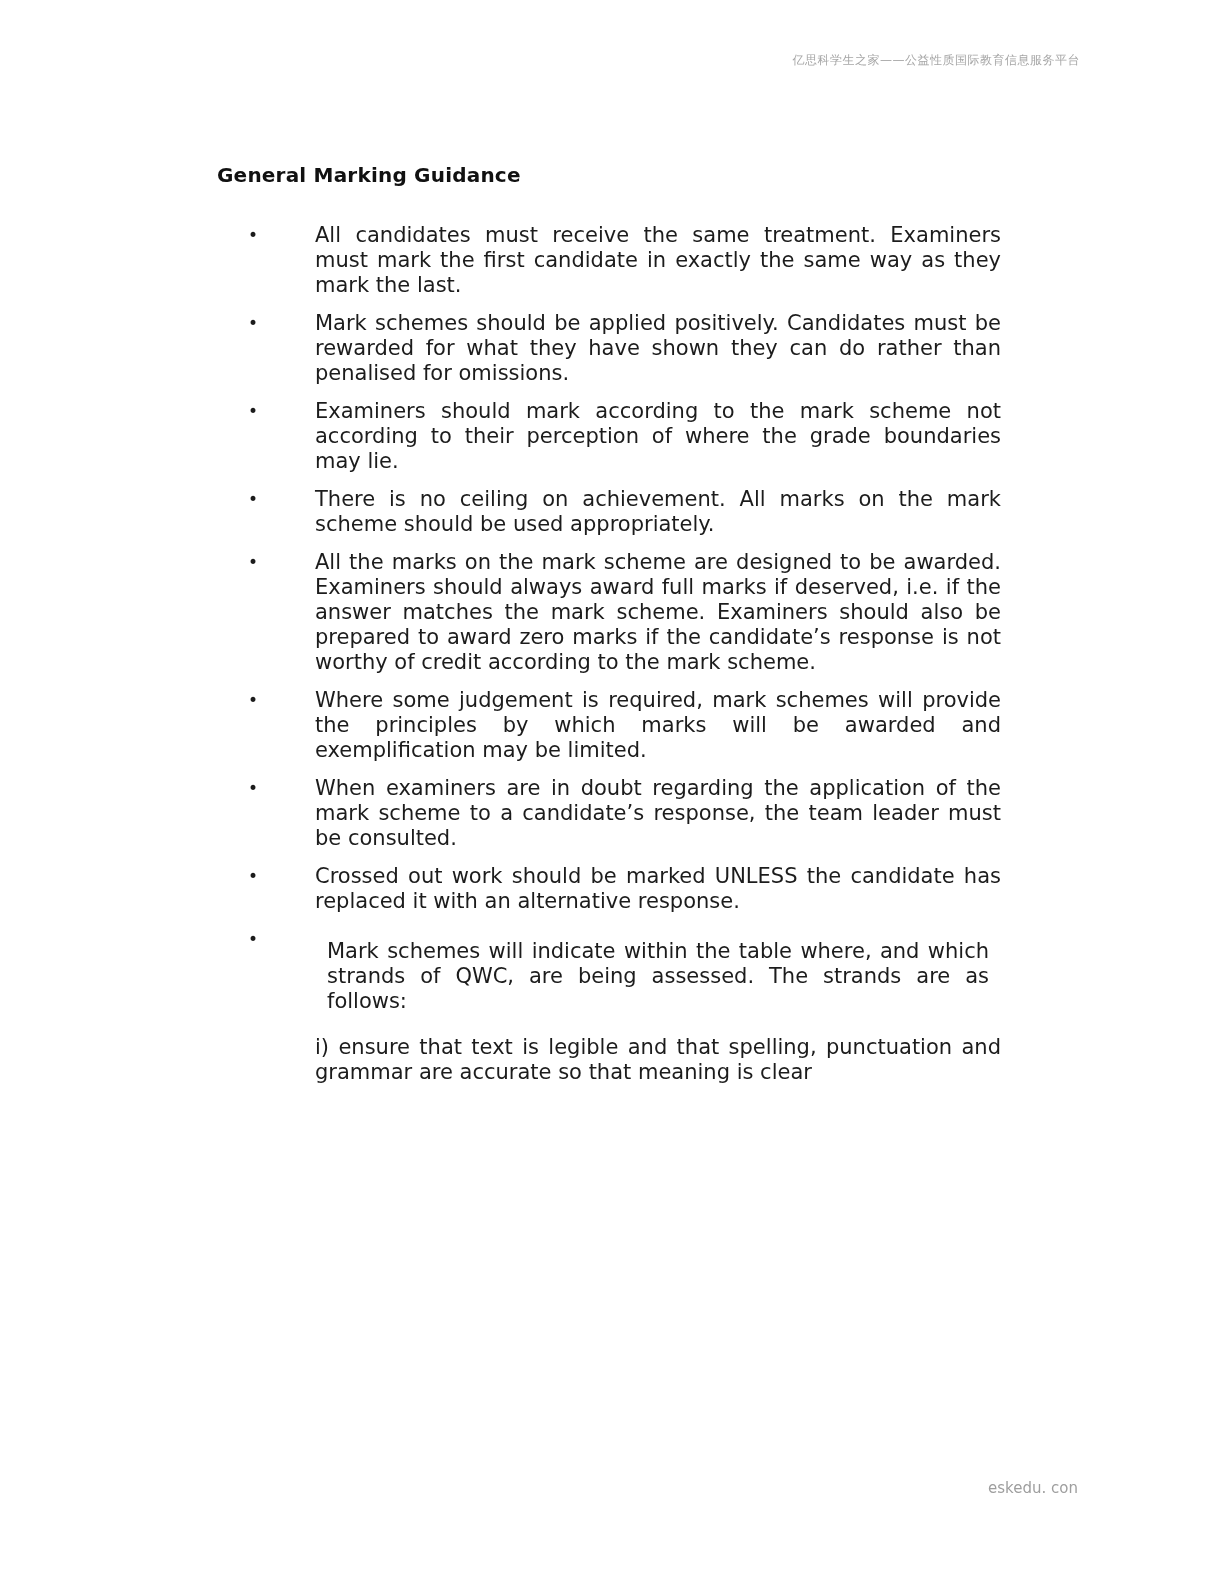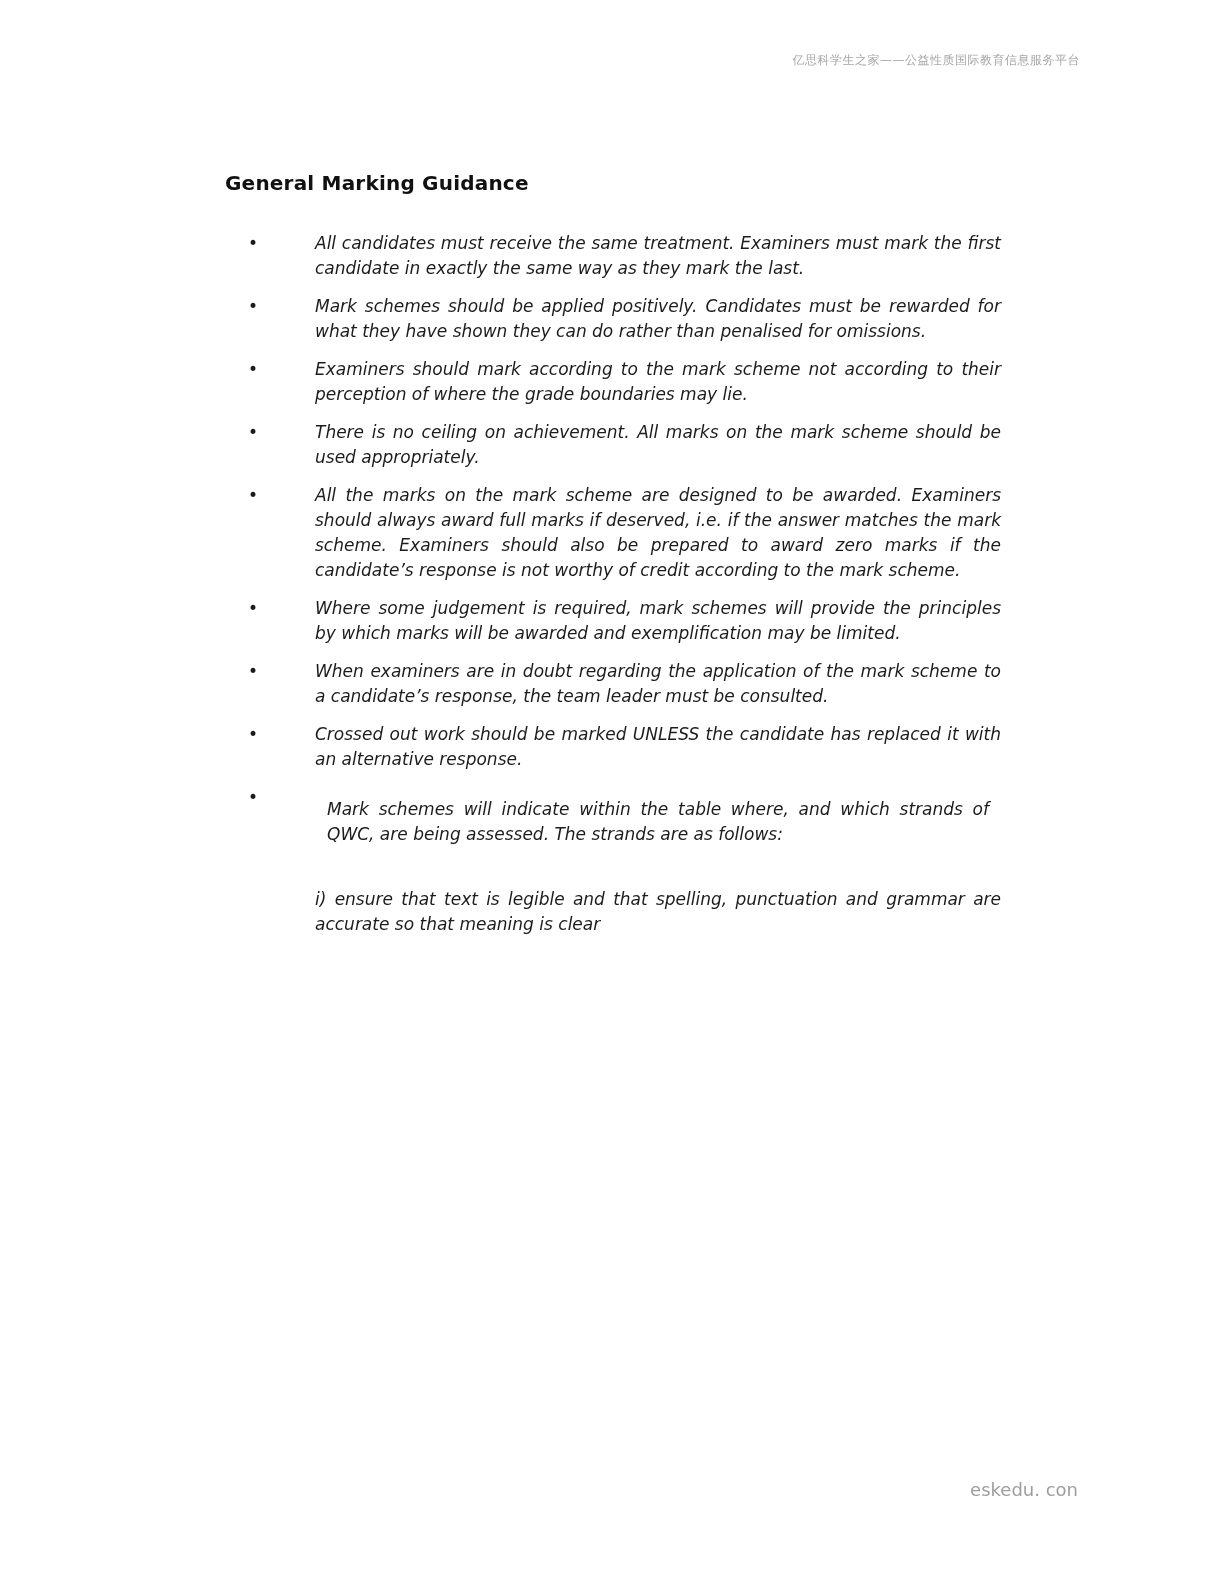--- a/index.html
+++ b/index.html
@@ -29,58 +29,57 @@
     left: 209px;
     top: 155px;
     width: 792px;
   }
   .doc-title {
     font-size: 20px;
     line-height: 24px;
     font-weight: bold;
     color: #111111;
     letter-spacing: 0.2px;
-    margin: 16px;
+    margin: 8px;
   }
   .bullet-list {
     margin-top: 36px;
   }
   .bullet-item {
     display: flex;
     margin-bottom: 13px;
   }
   .bullet-marker {
     flex: 0 0 106px;
     box-sizing: border-box;
     padding-left: 39px;
     font-size: 17px;
     line-height: 25px;
   }
   .bullet-text {
     flex: 1 1 auto;
-    font-size: 17px;
+    font-size: 21px;
     line-height: 25px;
     text-align: justify;
-    font-style: italic;
   }
   .bullet-text p {
     margin: 12px;
   }
   .qwc-strands {
-    margin-top: 40px;
+    margin-top: 21px;
   }
   .qwc-strands p {
     margin: 0;
     text-align: justify;
   }
   .footer-watermark {
     position: absolute;
     top: 1479px;
     right: 146px;
-    font-size: 18px;
+    font-size: 15px;
     color: #9e9e9e;
     white-space: nowrap;
   }
 </style>
 </head>
 <body>
 
 <div class="header-watermark">亿思科学生之家——公益性质国际教育信息服务平台</div>
 
 <div class="content">

